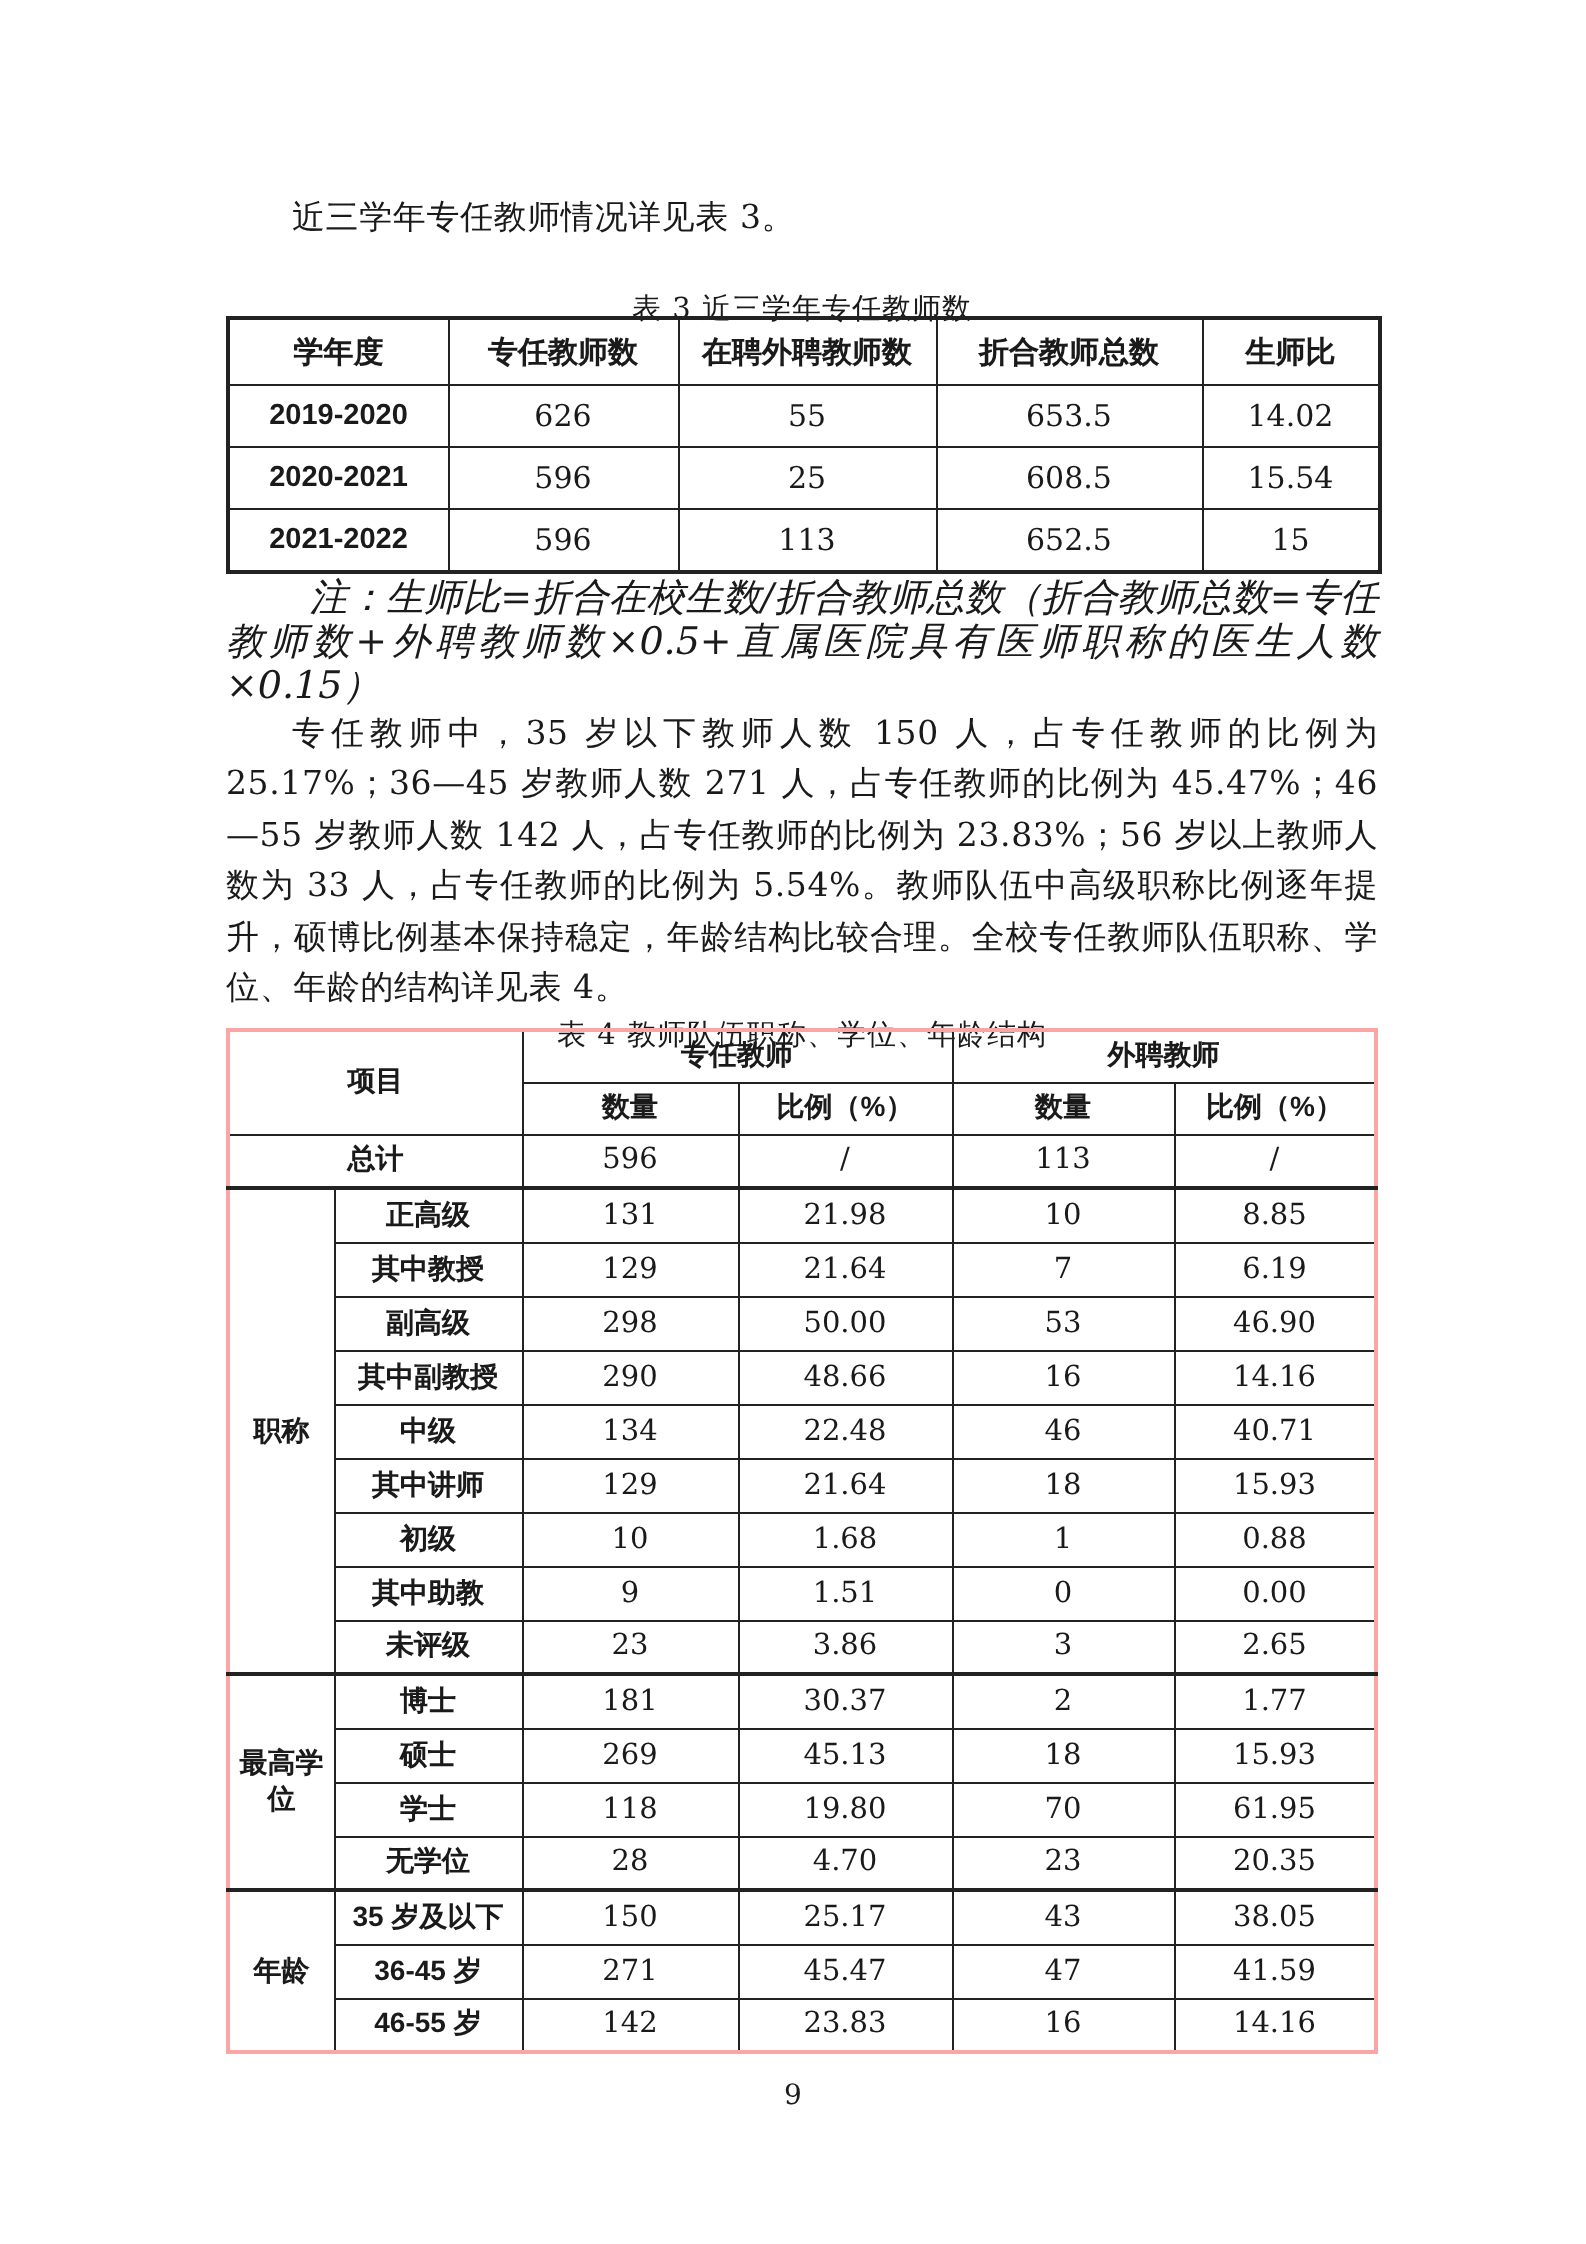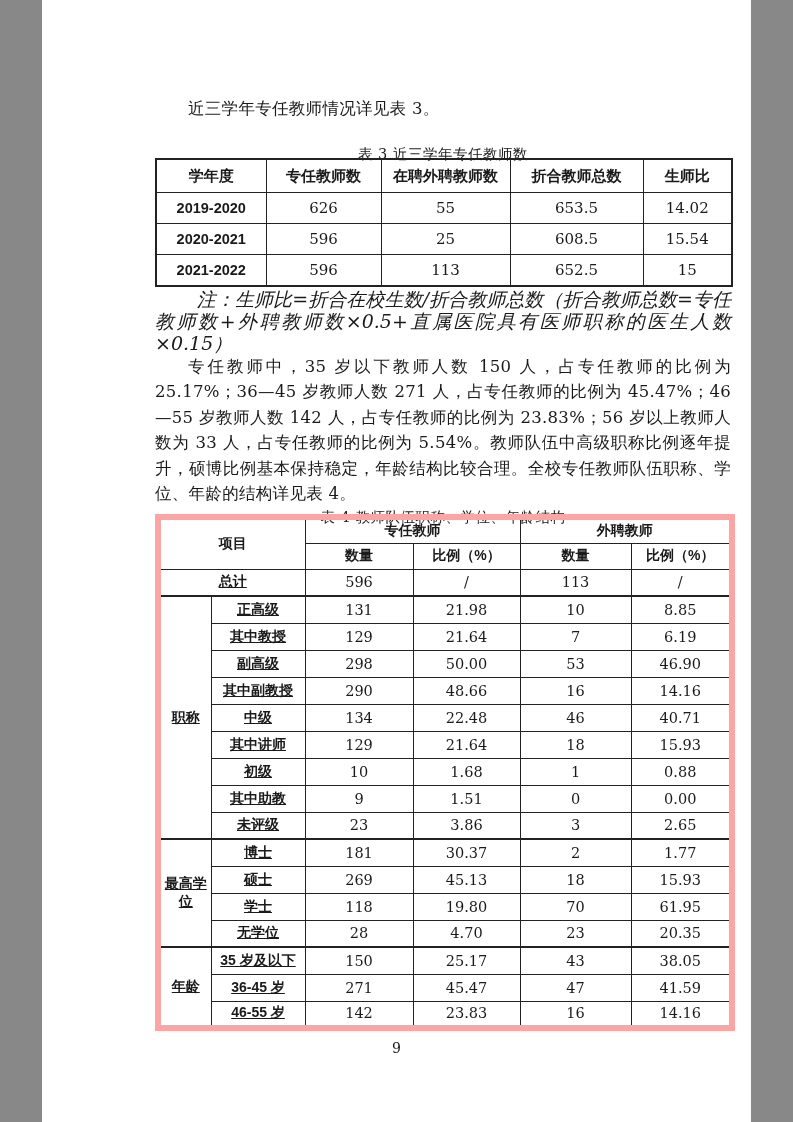--- a/index.html
+++ b/index.html
@@ -1,18 +1,18 @@
 <!DOCTYPE html>
 <html><head>
 <meta charset="utf-8">
 <style>
   html,body { margin:0; padding:0; background:#888; }
   .page {
     position: relative;
-    width: 709px;
+    width: 793px;
     height: 1122px;
     margin: 0 auto;
     background: #ffffff;
     font-family: "DejaVu Serif", "Liberation Serif", serif;
     color: #1a1a1a;
     overflow: hidden;
   }
   .body-par {
     position: absolute;
     left: 113px;
@@ -57,28 +57,28 @@
     top: 158px; left: 113px; width: 576px;
     border: 2px solid #222;
     font-size: 15px;
   }
   .t3 thead th { height: 32px; font-weight: bold; font-family: "Liberation Sans", sans-serif; font-size: 15px; }
   .t3 tbody tr { height: 31px; }
   .t3 tbody th { font-weight: bold; font-family: "Liberation Sans", sans-serif; font-size: 14.5px; }
   .t3 tbody td { font-size: 15px; }
   .t4 {
     top: 514px; left: 113px; width: 574px;
-    border: 6px solid #fca5a5;
+    border: 2px solid #fca5a5;
     font-size: 14px;
   }
   .t4 thead tr { height: 26px; }
   .t4 thead th { font-weight: bold; font-family: "Liberation Sans", sans-serif; font-size: 14px; }
   .t4 tbody tr { height: 27px; }
   .t4 .row-label, .t4 .group-label, .t4 .total-label {
-    font-weight: bold; font-family: "Liberation Sans", sans-serif; font-size: 14px; text-decoration: underline;
+    font-weight: bold; font-family: "Liberation Sans", sans-serif; font-size: 14px;
   }
   .t4 .group-label { width: 53px; margin-top: 32px; }
   .t4 td.num { font-size: 14.5px; }
   .t4 tr.group-start td, .t4 tr.group-start th { border-top: 2px solid #222; }
   .page-number {
     position: absolute;
     top: 1040px;
     left: 0;
     width: 100%;
     text-align: center;

